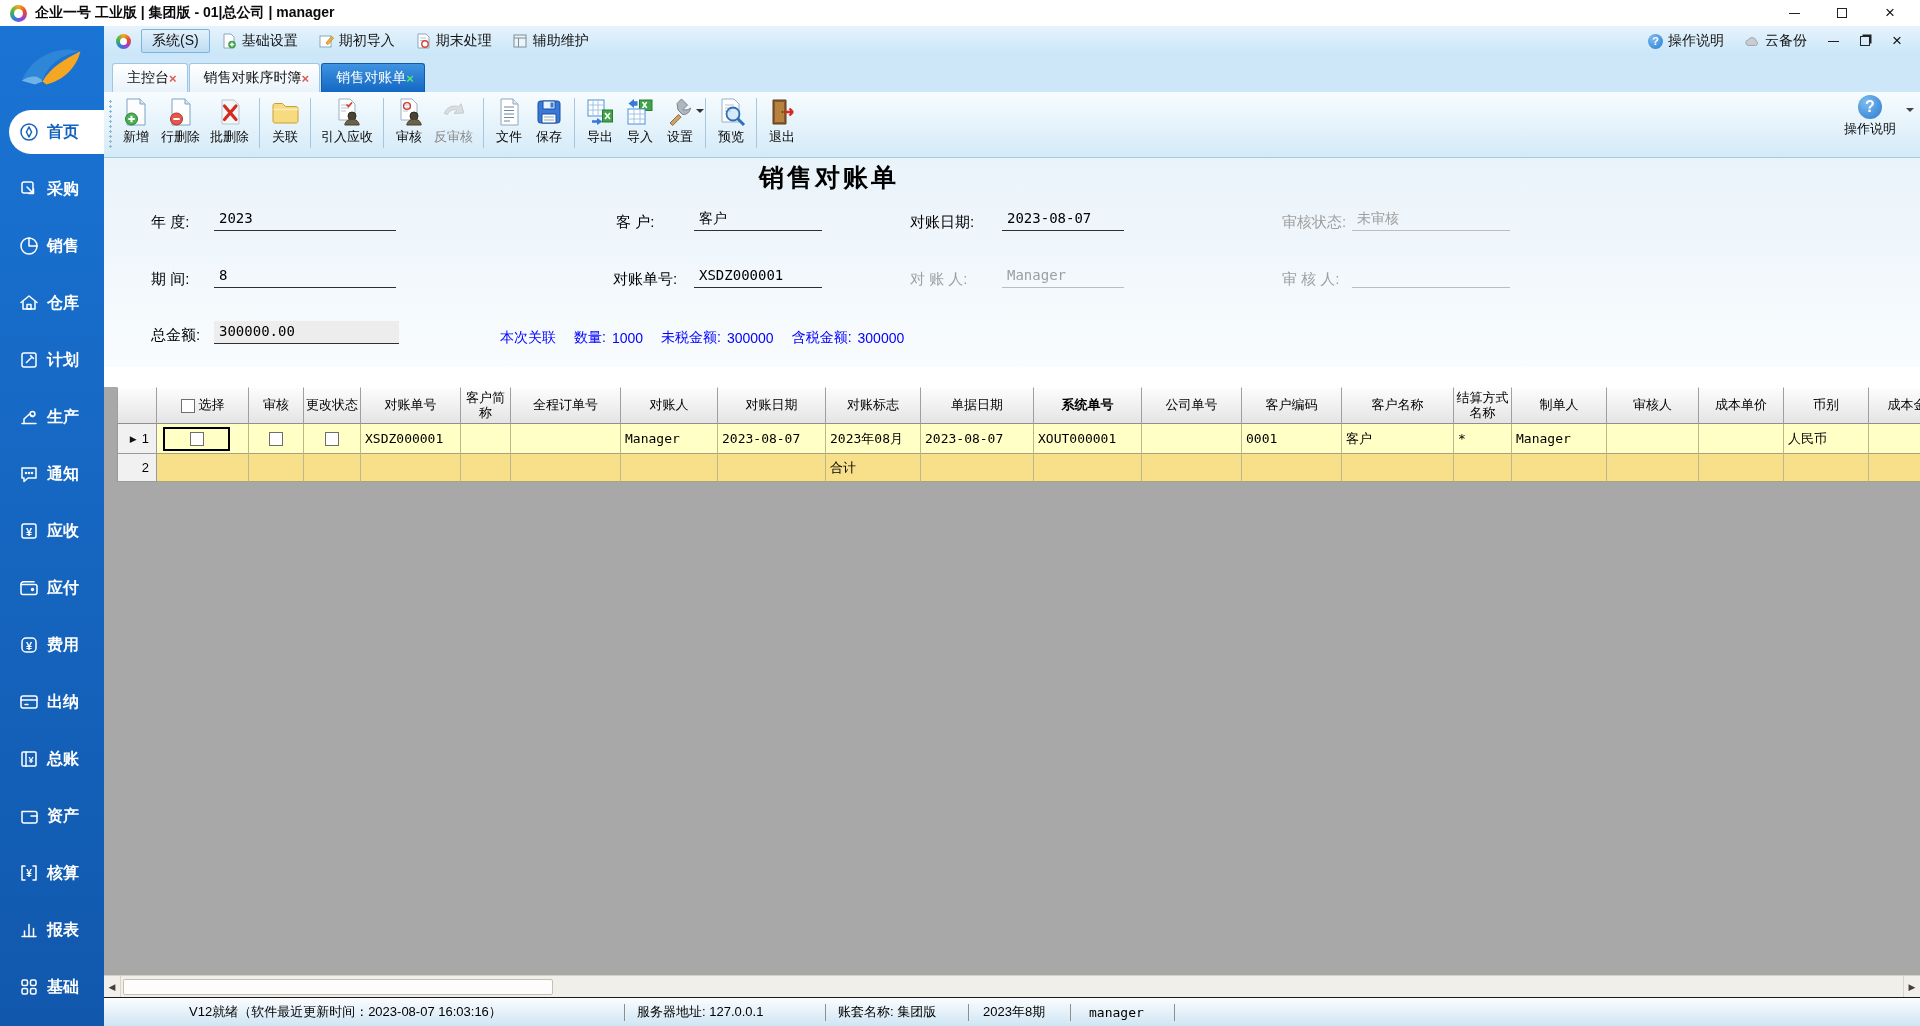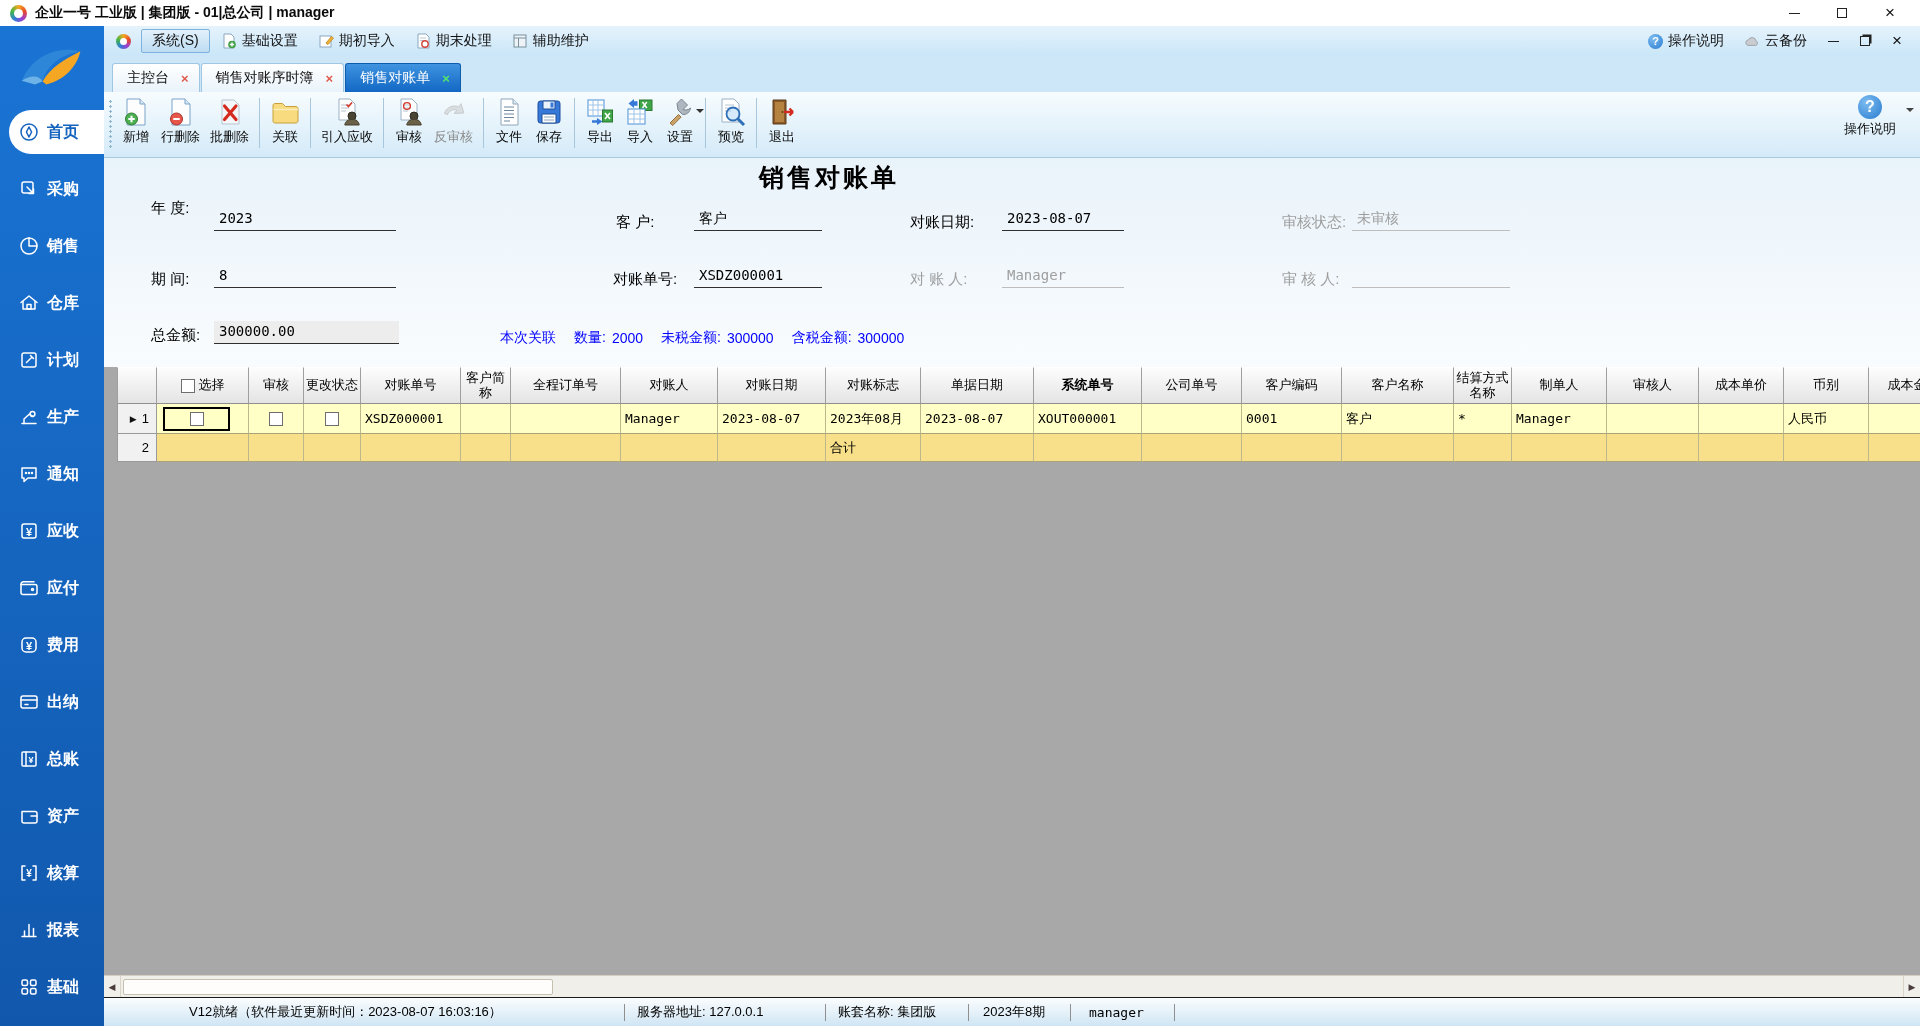--- a/index.html
+++ b/index.html
@@ -30,21 +30,21 @@
   .menubar{height:30px;background:linear-gradient(#e6f3fc,#c9e6f8);display:flex;align-items:center;padding:0 8px;gap:2px;}
   .menu-item{display:flex;align-items:center;gap:5px;font-size:14px;color:#111;padding:3px 9px;cursor:pointer;white-space:nowrap;}
   .menu-item.sys{border:1px solid #7fb2dd;background:linear-gradient(#e3f1fb,#bddcf3);border-radius:2px;padding:2px 10px;}
   .menu-item svg{width:16px;height:16px;}
   .mright{margin-left:auto;display:flex;align-items:center;gap:2px;}
   .qicon{width:15px;height:15px;border-radius:50%;background:radial-gradient(circle at 35% 30%,#7cbcf0,#2b7bd0);color:#fff;display:inline-flex;align-items:center;justify-content:center;flex:none;}
   .qicon::before{content:"?";font-size:11px;font-weight:bold;}
   .mwbtn{width:30px;height:22px;display:flex;align-items:center;justify-content:center;cursor:default;}
   
   .tabbar{height:36px;background:#cde7f8;display:flex;align-items:flex-end;padding-left:8px;}
-  .tab{height:29px;display:flex;align-items:center;gap:12px;padding:0 10px 0 14px;font-size:14px;color:#111;background:linear-gradient(#ffffff,#e9f3fb);border:1px solid #9fc6e2;border-bottom:none;border-radius:3px 3px 0 0;margin-right:1px;cursor:pointer;white-space:nowrap;}
+  .tab{height:29px;display:flex;align-items:center;padding:0 10px 0 14px;font-size:14px;color:#111;background:linear-gradient(#ffffff,#e9f3fb);border:1px solid #9fc6e2;border-bottom:none;border-radius:3px 3px 0 0;margin-right:1px;cursor:pointer;white-space:nowrap;}
   .tab.active{background:linear-gradient(#3f93e0,#1268c4);border-color:#0d5cae;color:#fff;}
   .tx{font-size:13px;line-height:1;cursor:pointer;}
   .tx::before{content:"×";color:#e05a4a;font-weight:bold;}
   .tab.active .tx::before{color:#54e868;}
   
   .toolbar{height:66px;background:linear-gradient(#f7fcfe,#d4eaf8);border-bottom:1px solid #a9c9df;display:flex;align-items:flex-start;padding:4px 6px 0 4px;position:relative;}
   .grip{width:5px;height:50px;margin:3px 3px 0 0;background-image:radial-gradient(#8fb6cf 1px,transparent 1.2px);background-size:5px 5px;flex:none;}
   .tbtn{display:flex;flex-direction:column;align-items:center;padding:1px 5px 0;cursor:pointer;}
   .ticon{width:30px;height:30px;position:relative;}
   .ticon svg{width:30px;height:30px;}
@@ -61,21 +61,21 @@
   .formpanel{height:209px;background:linear-gradient(#e9f3fa,#f9fcfe);position:relative;font-size:15px;}
   .form-title{position:absolute;left:0;top:3px;width:1450px;text-align:center;font-size:25px;font-weight:bold;letter-spacing:3px;color:#000;}
   .flab{position:absolute;color:#000;white-space:nowrap;}
   .flab.gray{color:#9e9e9e;}
   .fval{position:absolute;border-bottom:1px solid #2f2f2f;font-family:"DejaVu Sans Mono","Liberation Mono",monospace;font-size:14px;padding:2px 5px 3px;height:23px;color:#000;white-space:nowrap;}
   .fval.gray{color:#9e9e9e;border-bottom-color:#bdbdbd;}
   .fval.boxed{background:#ededed;}
   .linksum{position:absolute;left:396px;top:171px;display:flex;align-items:center;font-size:14px;color:#0000fe;white-space:nowrap;}
   .linksum .lgap{width:18px;}.linksum .sgap{width:6px;}
   
-  .gridsec{flex:1;background:#a8a8a8;padding-left:13px;overflow:hidden;min-height:0;}
+  .gridsec{flex:1;background:#a8a8a8;padding-left:13px;overflow:hidden;min-height:0;margin-top:20px;}
   .ghead{display:flex;height:37px;width:max-content;}
   .gh{background:linear-gradient(#fdfdfd,#e4e4e4);border-right:1px solid #9f9f9f;border-bottom:1px solid #8f8f8f;border-top:1px solid #fff;font-size:13px;color:#000;display:flex;align-items:center;justify-content:center;text-align:center;line-height:1.15;flex:none;padding:0 2px;gap:4px;}
   .gh:first-child{border-left:1px solid #9f9f9f;}
   .grow{display:flex;height:30px;width:max-content;}
   .grow.r2{height:28px;}
   .gc{border-right:1px solid #bdb88b;border-bottom:1px solid #a8a378;font-size:13px;display:flex;align-items:center;padding:0 4px;flex:none;font-family:"DejaVu Sans Mono","Liberation Mono",monospace;color:#000;overflow:hidden;white-space:nowrap;}
   .r1 .gc{background:#ffffc6;}
   .r2 .gc{background:#f7e089;}
   .gind{background:#f1f1f1;border-right:1px solid #9a9a9a;border-bottom:1px solid #9a9a9a;border-left:1px solid #9a9a9a;justify-content:flex-end;padding:0 7px;font-family:"Liberation Sans",sans-serif;display:flex;align-items:center;gap:5px;flex:none;font-size:13px;}
   .rowarrow{font-size:9px;color:#111;}
@@ -490,21 +490,21 @@
       <div class="tb-help">
         <span class="qicon"></span>
         <span class="tlab">操作说明</span>
       </div>
       <span class="tb-caret"></span>
     </div>
 
     <div class="formpanel">
       <div class="form-title">销售对账单</div>
 
-      <span class="flab" style="left:47px;top:41px">年 度:</span>
+      <span class="flab" style="left:47px;top:55px">年 度:</span>
       <span class="fval" style="left:110px;top:50px;width:182px">2023</span>
 
       <span class="flab" style="left:512px;top:55px">客  户:</span>
       <span class="fval" style="left:590px;top:50px;width:128px">客户</span>
 
       <span class="flab" style="left:806px;top:55px">对账日期:</span>
       <span class="fval" style="left:898px;top:50px;width:122px">2023-08-07</span>
 
       <span class="flab gray" style="left:1178px;top:55px">审核状态:</span>
       <span class="fval gray" style="left:1248px;top:50px;width:158px">未审核</span>
@@ -522,21 +522,21 @@
       <span class="fval gray" style="left:1248px;top:107px;width:158px"></span>
 
       <span class="flab" style="left:47px;top:168px">总金额:</span>
       <span class="fval boxed" style="left:110px;top:163px;width:185px">300000.00</span>
 
       <div class="linksum">
         <span>本次关联</span>
           <span class="lgap"></span>
         <span>数量:</span>
           <span class="sgap"></span>
-        <span>2000</span>
+        <span>1000</span>
           <span class="lgap"></span>
         <span>未税金额:</span>
           <span class="sgap"></span>
         <span>300000</span>
           <span class="lgap"></span>
         <span>含税金额:</span>
           <span class="sgap"></span>
         <span>300000</span>
       </div>
     </div>

